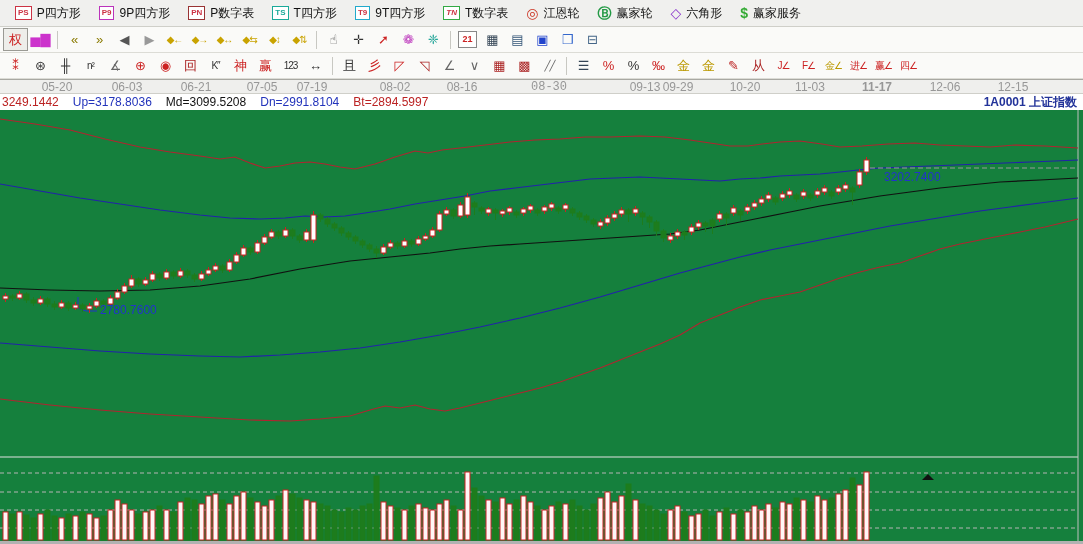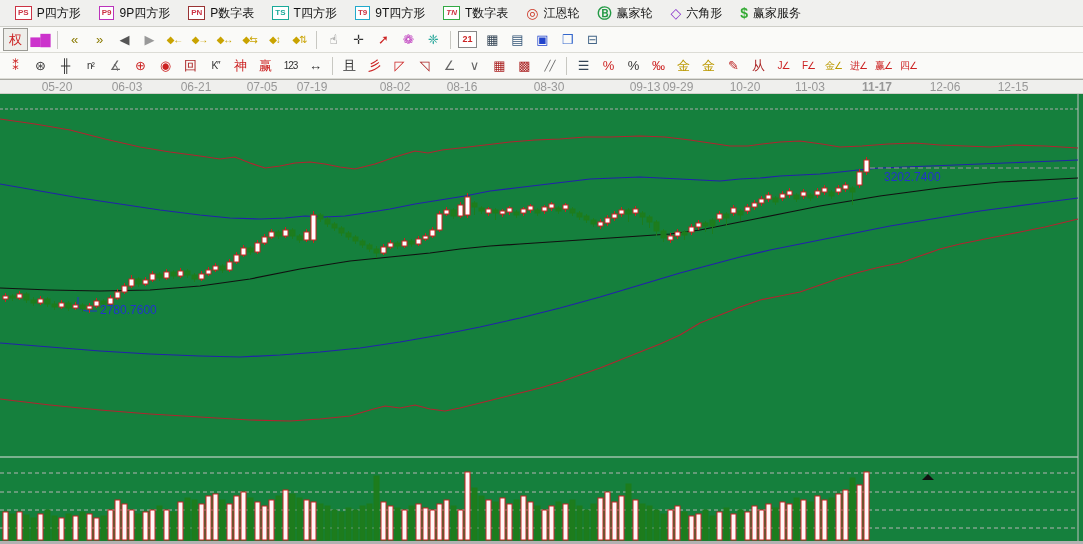--- a/index.html
+++ b/index.html
@@ -151,29 +151,37 @@
       <span class="tbtn small" style="color: rgb(204, 34, 34);">四∠</span>
     </div>
   <div class="daterow" id="daterow">
       <span class="dlabel" style="left: 57px;">05-20</span>
       <span class="dlabel" style="left: 127px;">06-03</span>
       <span class="dlabel" style="left: 196px;">06-21</span>
       <span class="dlabel" style="left: 262px;">07-05</span>
       <span class="dlabel" style="left: 312px;">07-19</span>
       <span class="dlabel" style="left: 395px;">08-02</span>
       <span class="dlabel" style="left: 462px;">08-16</span>
-      <span class="dlabel" style="left: 549px;">08-30</span>
+      <span class="dlabel" style="left: 549px; font-family: Liberation Mono, monospace;">08-30</span>
       <span class="dlabel" style="left: 611px; margin-left: 34px;">09-13</span>
       <span class="dlabel" style="left: 678px;">09-29</span>
       <span class="dlabel" style="left: 745px;">10-20</span>
       <span class="dlabel" style="left: 810px;">11-03</span>
       <span class="dlabel" style="left: 877px; font-weight: bold;">11-17</span>
       <span class="dlabel" style="left: 945px;">12-06</span>
       <span class="dlabel" style="left: 1013px;">12-15</span>
     </div>
+  <div class="legendrow" id="legendrow">
+    <span class="lg" style="color: rgb(187, 34, 34);">3249.1442</span>
+      <span class="lg" style="color: rgb(34, 51, 187);">Up=3178.8036</span>
+      <span class="lg" style="color: rgb(17, 17, 17);">Md=3099.5208</span>
+      <span class="lg" style="color: rgb(34, 51, 187);">Dn=2991.8104</span>
+      <span class="lg" style="color: rgb(187, 34, 34);">Bt=2894.5997</span>
+      <span class="lg lg-right" id="instrument" style="color: rgb(34, 51, 153);">1A0001 上证指数</span>
+  </div>
 
   <svg id="chart-svg" width="1083" height="544">
     <g id="chart-layer">
         <line x1="0" y1="473" x2="1078" y2="473" stroke="#b5b5b5" stroke-width="1" stroke-dasharray="4 3"></line>
         <line x1="0" y1="492" x2="1078" y2="492" stroke="#b5b5b5" stroke-width="1" stroke-dasharray="4 3"></line>
         <line x1="0" y1="510" x2="1078" y2="510" stroke="#b5b5b5" stroke-width="1" stroke-dasharray="4 3"></line>
         <line x1="0" y1="528" x2="1078" y2="528" stroke="#b5b5b5" stroke-width="1" stroke-dasharray="4 3"></line>
         <line x1="0" y1="109" x2="1078" y2="109" stroke="#aaaaaa" stroke-dasharray="3 2"></line>
         <line x1="0" y1="457" x2="1078" y2="457" stroke="#e2e2e2"></line>
         <line x1="1078" y1="78" x2="1078" y2="541" stroke="#c0c0c0"></line>

